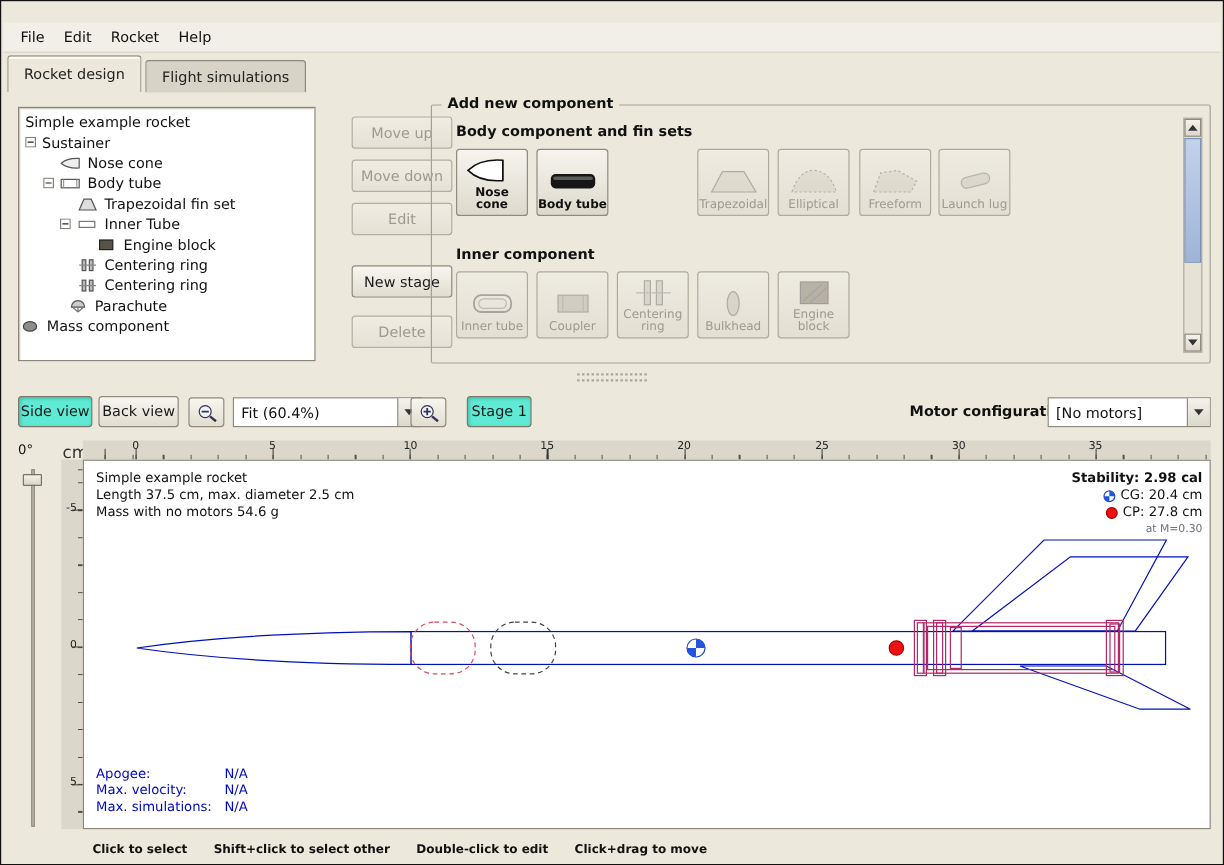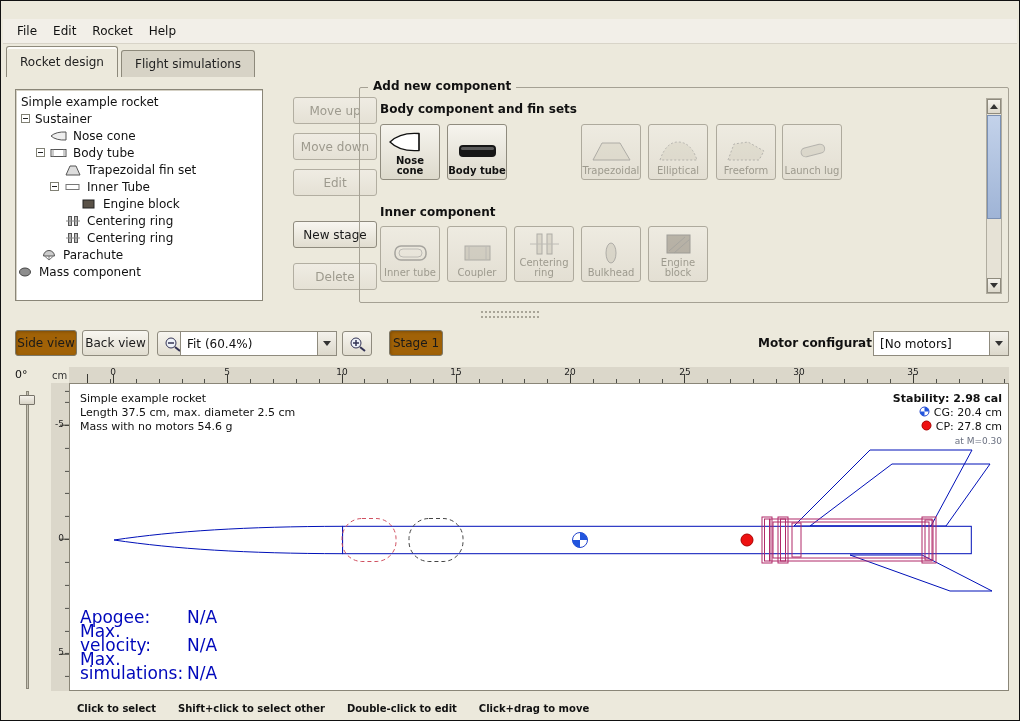--- a/index.html
+++ b/index.html
@@ -26,21 +26,21 @@
   
   .tabrow { position:absolute; left:5px; top:45px; right:22px; height:31px; display:flex; align-items:flex-end; }
   .tab { height:27px; padding:0 13px; display:flex; align-items:center; font-size:12px; color:#222;
     background:#d7d3c6; border:1px solid #8d897b; border-bottom:none; border-radius:3px 3px 0 0; margin-right:3px; }
   .tab.active { height:31px; background:#ece9dc; box-shadow:inset 0 2px 0 #fdfcf9; }
 
   
   .btn { display:flex; align-items:center; justify-content:center; font-size:12px; color:#1a1a1a;
     background:linear-gradient(#f8f6f0,#e1ddd0); border:1px solid #8f8b7e; border-radius:3px; }
   .btn.disabled { color:#9d9a8e; background:linear-gradient(#efece3,#e5e1d5); border-color:#b2ae a1; border-color:#b2aea1; }
-  .btn.pressed { background:#a16207; box-shadow:inset 1px 1px 3px rgba(0,0,0,.22); border-color:#7c7869; }
+  .btn.pressed { background:#5eead4; box-shadow:inset 1px 1px 3px rgba(0,0,0,.22); border-color:#7c7869; }
 
   
   .tree { position:absolute; left:14px; top:88px; width:248px; height:212px; background:#fff;
     border:1px solid #8a8678; box-shadow:inset 1px 1px 0 #d5d1c5; padding-top:3px; overflow:hidden; }
   .tree-row { display:flex; align-items:center; gap:5px; height:17px; font-size:12px; color:#111; white-space:nowrap; }
   .tree-row svg { flex:none; }
 
   
   .act-btn { position:absolute; left:268px; width:84px; height:27px;margin-left:24px; }
 
@@ -81,21 +81,21 @@
   .combo .combo-text { flex:1; display:flex; align-items:center; padding-left:6px; font-size:12px; color:#111; }
   .combo .combo-arrow { width:19px; background:linear-gradient(#f4f2ec,#dcd8cb); border-left:1px solid #8f8b7e;
     display:flex; align-items:center; justify-content:center; }
   .motor-label { position:absolute; left:757px; top:335px; font-size:12px; font-weight:bold; color:#111; }
 
   
   .rot-label { position:absolute; left:14px; top:367px; font-size:11px; color:#111; }
   .rot-track { position:absolute; left:25px; top:390px; width:3px; height:298px; background:#c6c2b5; border:1px solid #8a8678; }
   .rot-handle { position:absolute; left:18px; top:394px; width:16px; height:10px;
     background:linear-gradient(#f4f1ea,#d8d4c7); border:1px solid #77736a; border-radius:1px; }
-  .ruler-corner { position:absolute; left:51px; top:369px; font-size:10px; color:#333; }
+  .ruler-corner { position:absolute; left:51px; top:369px; font-size:14px; color:#333; }
   .h-ruler { position:absolute; left:68px; top:366px; width:940px; height:16px; background:#dbd7ca; }
   .h-ruler .num { position:absolute; top:0; transform:translateX(-50%); font-size:9px; color:#222; }
   .h-minor { position:absolute; left:0; right:0; bottom:0; height:4px;
     background:repeating-linear-gradient(to right,#50504a 0px,#50504a 1px,transparent 1px,transparent 22.857px);
     background-position:44px 0; }
   .h-major { position:absolute; left:0; right:0; bottom:0; height:9px;
     background:repeating-linear-gradient(to right,#3a3a34 0px,#3a3a34 1px,transparent 1px,transparent 114.286px);
     background-position:44px 0; }
   .v-ruler { position:absolute; left:50px; top:382px; width:18px; height:308px; background:#dbd7ca; }
   .v-ruler .num { position:absolute; right:5px; font-size:9px; color:#222; }
@@ -103,23 +103,23 @@
     background:repeating-linear-gradient(to bottom,#50504a 0px,#50504a 1px,transparent 1px,transparent 22.857px);
     background-position:0 18.9px; }
   .v-major { position:absolute; top:0; bottom:0; right:0; width:9px;
     background:repeating-linear-gradient(to bottom,#3a3a34 0px,#3a3a34 1px,transparent 1px,transparent 114.286px);
     background-position:0 41.7px; }
   .canvas { position:absolute; left:68px; top:382px; width:940px; height:308px; background:#fff; border:1px solid #8a8678; }
   .canvas svg.draw { position:absolute; left:0; top:0; }
   .info-block { position:absolute; left:10px; top:8px; font-size:11px; line-height:14px; color:#111; }
   .stab-block { position:absolute; right:6px; top:8px; font-size:11px; line-height:14px; color:#111; text-align:right; }
   .stab-block .bold { font-weight:bold; }
-  .stab-block .row { display:flex; justify-content:flex-end; align-items:flex-start; gap:4px; }
+  .stab-block .row { display:flex; justify-content:flex-end; align-items:center; gap:4px; }
   .stab-block .mach { color:#6a7080; font-size:9px; }
-  .flight-block { position:absolute; left:10px; bottom:10px; font-size:17px; line-height:14px; color:#0008bb; }
+  .flight-block { position:absolute; left:10px; bottom:10px; font-size:11px; line-height:14px; color:#0008bb; }
   .flight-block .flabel { display:inline-block; width:107px; }
 
   
   .statusbar { position:absolute; left:2px; right:2px; bottom:3px; height:18px; display:flex; align-items:center;
     gap:22px; padding-left:74px; font-size:10px; font-weight:bold; color:#111; }
 </style>
 </head>
 <body>
 
 <div class="window">
@@ -201,21 +201,21 @@
     <div class="tree-row" style="padding-left:48px">
       <svg width="18" height="12">
           <g fill="#bbb" stroke="#555">
             <rect x="4.5" y="1.5" width="3" height="9"></rect>
             <rect x="10.5" y="1.5" width="3" height="9"></rect>
           </g>
           <line x1="2" y1="6" x2="16" y2="6" stroke="#888"></line>
         </svg>
       <span>Centering ring</span>
     </div>
-    <div class="tree-row" style="padding-left:24px">
+    <div class="tree-row" style="padding-left:40px">
       <svg width="18" height="12">
           <path d="M3.5 7 A5.5 5.5 0 0 1 14.5 7 Z" fill="#ccc" stroke="#555"></path>
           <path d="M4.5 7 L9 11 M13.5 7 L9 11 M9 7 L9 11" stroke="#777" fill="none"></path>
         </svg>
       <span>Parachute</span>
     </div>
     <div class="tree-row" style="">
       <svg width="18" height="12">
           <ellipse cx="9" cy="6" rx="5.5" ry="4" fill="#8d8d8d" stroke="#444"></ellipse>
         </svg>
@@ -332,21 +332,21 @@
 
   <div class="btn tb-btn pressed" style="left:14px;width:62px">Side view</div>
   <div class="btn tb-btn" style="left:81px;width:67px">Back view</div>
   <div class="btn tb-btn" style="left:156px;width:30px;height:25px;top:330px">
     <svg width="17" height="16">
         <circle cx="7" cy="7" r="5" fill="#eef2f8" stroke="#335"></circle>
         <line x1="11" y1="11" x2="16" y2="15" stroke="#335" stroke-width="2"></line>
         <line x1="4" y1="7" x2="10" y2="7" stroke="#335" stroke-width="1.5"></line>
       </svg>
   </div>
-  <div class="combo" style="left:179px;width:157px">
+  <div class="combo" style="left:193px;width:157px">
     <span class="combo-text">Fit (60.4%)</span>
     <span class="combo-arrow">
         <span class="tri-down"></span>
       </span>
   </div>
   <div class="btn tb-btn" style="left:341px;width:30px;height:25px;top:330px">
     <svg width="17" height="16">
         <circle cx="7" cy="7" r="5" fill="#eef2f8" stroke="#335"></circle>
         <line x1="11" y1="11" x2="16" y2="15" stroke="#335" stroke-width="2"></line>
         <line x1="4" y1="7" x2="10" y2="7" stroke="#335" stroke-width="1.5"></line>

